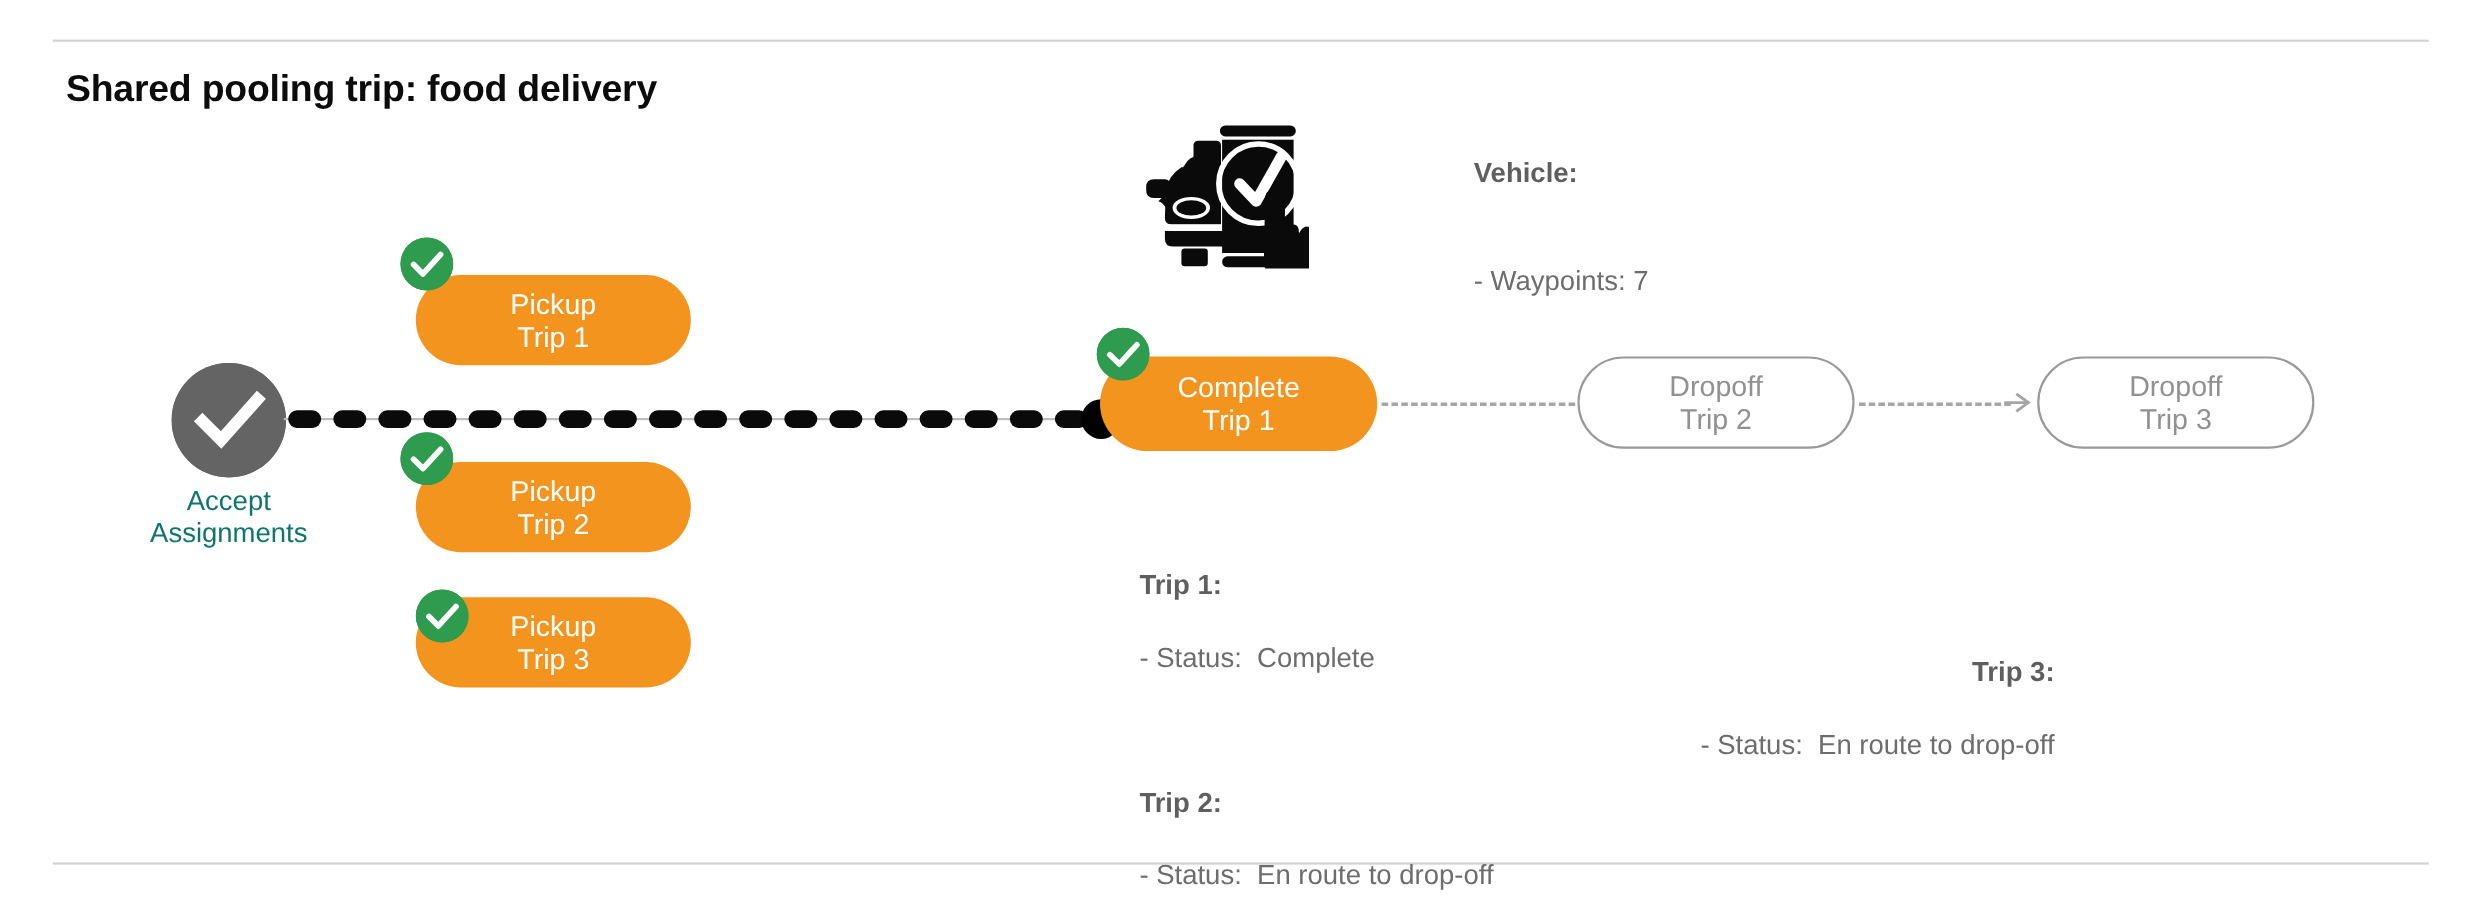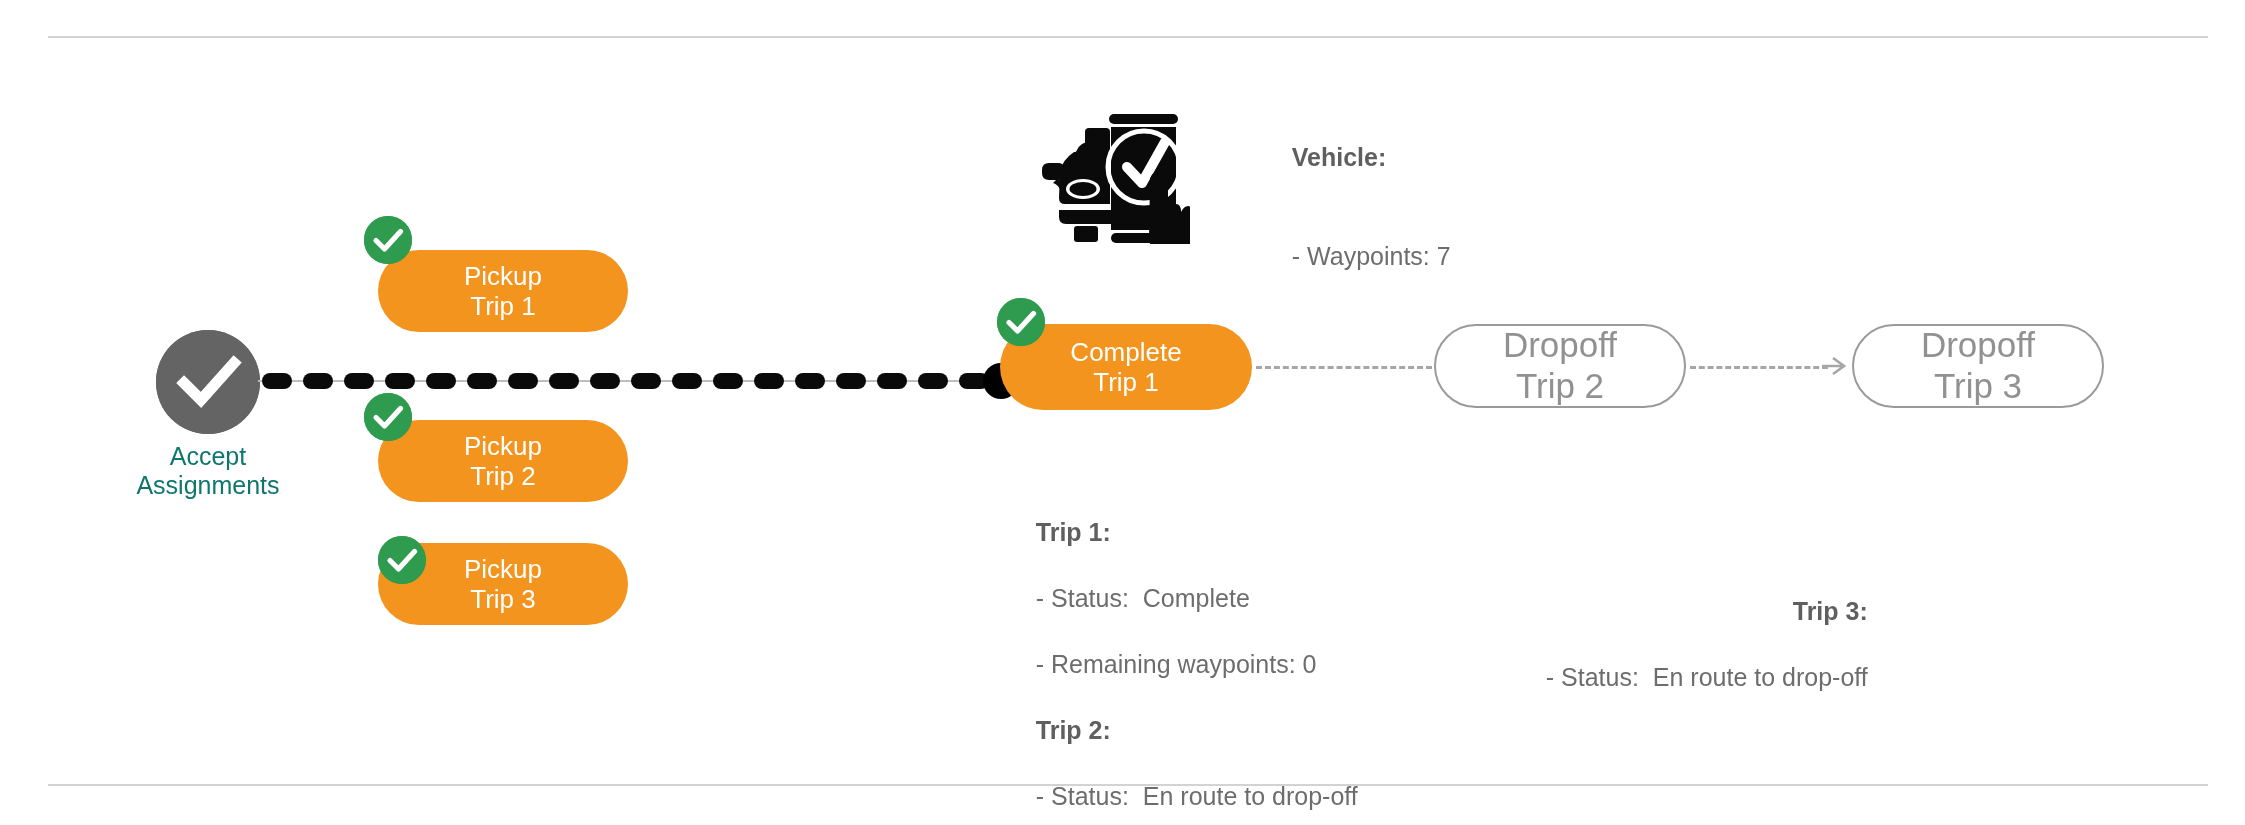--- a/index.html
+++ b/index.html
@@ -144,21 +144,21 @@
   .pill-outline {
     position: absolute;
     border-radius: 999px;
     border: 2px solid #9a9a9a;
     background: #ffffff;
     display: flex;
     flex-direction: column;
     align-items: center;
     justify-content: center;
     color: #919191;
-    font-size: 35px;
+    font-size: 26px;
     line-height: 1.16;
     box-sizing: border-box;
   }
   .pill-drop2 { left: 1434px; top: 324px; width: 252px; height: 84px; }
   .pill-drop3 { left: 1852px; top: 324px; width: 252px; height: 84px; }
 
   
   .gray-dash {
     position: absolute;
     height: 0;
@@ -183,32 +183,33 @@
 
   
   .info-block {
     position: absolute;
     font-size: 25px;
     line-height: 1.32;
     color: #6d6d6d;
     white-space: pre;
   }
   .info-block .hd { font-weight: bold; color: #5f5f5f; }
-  .info-vehicle { left: 1264px; top: 108px; }
+  .info-vehicle { left: 1312px; top: 108px; }
   .info-trip12 { left: 1008px; top: 483px; }
   .info-trip3  { left: 1518px; top: 562px; text-align: right; }
 </style>
 </head>
 <body>
 
 <div id="stage">
 
   <div class="hrule top"></div>
   <div class="hrule bottom"></div>
 
+  <div class="page-title">Shared pooling trip: food delivery</div>
 
   <div class="accept-node">
     <div class="accept-circle">
       <svg width="104" height="104" viewBox="0 0 104 104" aria-hidden="true">
         <circle cx="52" cy="52" r="52" fill="#646464"></circle>
         <path d="M28 53 L45 70 L78 33" stroke="#ffffff" stroke-width="11" fill="none" stroke-linecap="square" stroke-linejoin="miter"></path>
       </svg>
     </div>
     <div class="accept-label">
       <span>Accept</span><br>
@@ -339,21 +340,21 @@
 
   <div class="info-vehicle info-block">
     <span class="hd"><span>Vehicle</span><span>:</span></span>
     <br>
     <span>- Waypoints: 7</span>
   </div>
 
   <div class="info-trip12 info-block">
     <span class="hd">Trip 1:</span><br>
     <span><span>- Status:</span>  <span>Complete</span></span><br>
-    <span><span>- Remaining waypoints:</span> <span>0</span></span><br>
+    <br>
     <span class="hd">Trip 2:</span><br>
     <span><span>- Status:</span>  <span>En route to drop-off</span></span><br>
     
   </div>
 
   <div class="info-trip3 info-block">
     <span class="hd">Trip 3:</span><br>
     <span><span>- Status:</span>  <span>En route to drop-off</span></span><br>
   </div>
 

